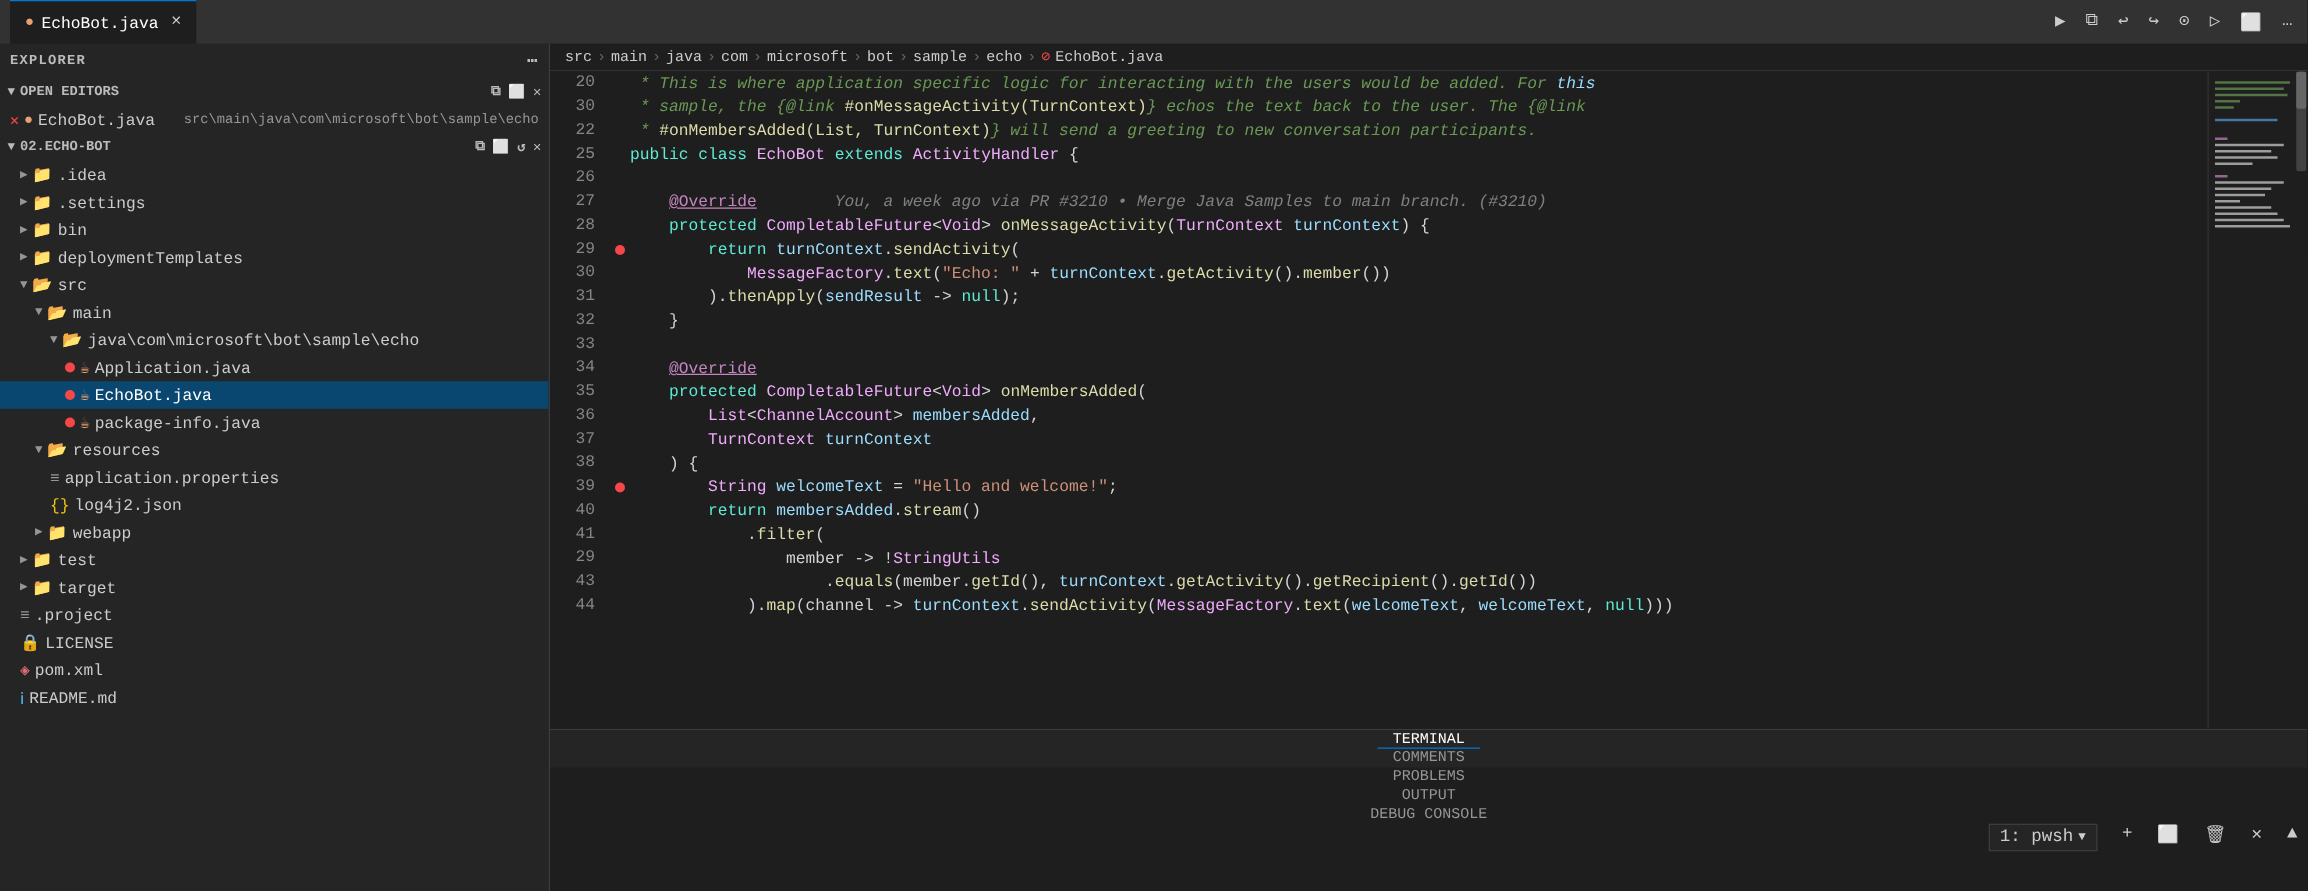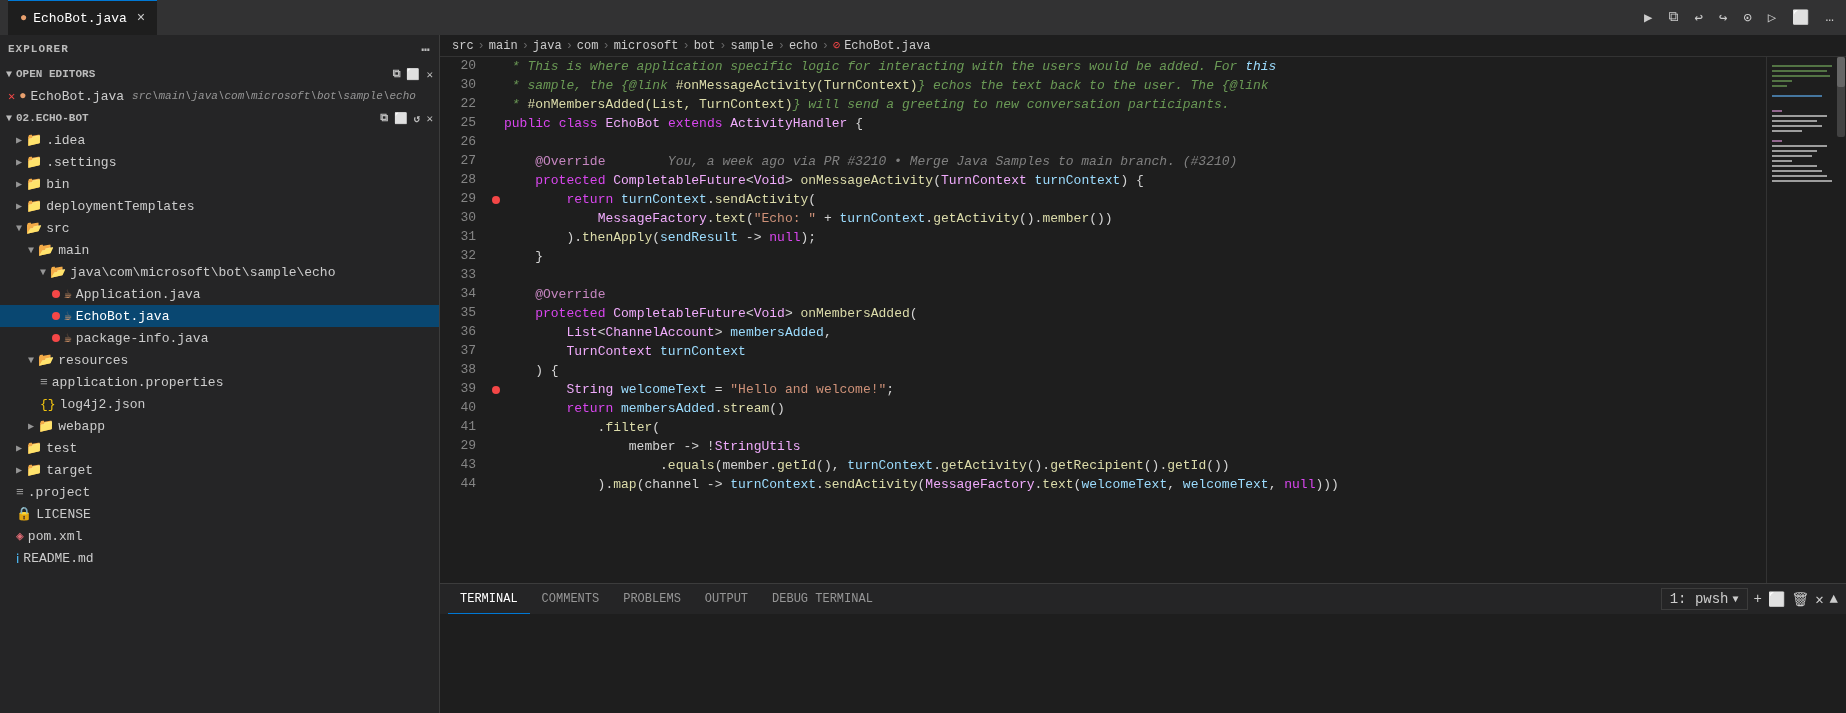--- a/index.html
+++ b/index.html
@@ -211,66 +211,67 @@
     .line-content {
       display: table-cell;
       white-space: pre;
       font-size: 13px;
       line-height: 19px;
       padding-right: 20px;
       color: #d4d4d4;
     }
 
     
-    .kw { color: #d946ef; }
+    .kw { color: #5eead4; }
     .type { color: #f0abfc; }
     .fn { color: #dcdcaa; }
     .str { color: #ce9178; }
     .comment { color: #6a9955; font-style: italic; }
-    .annotation { color: #c586c0; }
+    .annotation { color: #c586c0; text-decoration: underline; }
     .var { color: #9cdcfe; }
     .inline-hint { color: #808080; font-style: italic; }
 
     
     .bottom-panel {
       height: 130px;
       background: #1e1e1e;
       border-top: 1px solid #3c3c3c;
       display: flex;
       flex-direction: column;
       flex-shrink: 0;
     }
     .panel-tabs {
       display: flex;
       align-items: center;
       background: #252526;
       height: 30px;
       padding: 0 8px;
       gap: 0;
       flex-shrink: 0;
+      flex-direction: column;
     }
     .panel-tab {
       padding: 0 12px;
       height: 30px;
       display: flex;
       align-items: center;
       font-size: 12px;
       color: #969696;
       cursor: pointer;
       border-bottom: 1px solid transparent;
     }
     .panel-tab.active {
       color: #ffffff;
       border-bottom: 1px solid #0078d4;
     }
     .panel-tab-icons {
       margin-left: auto;
       display: flex;
-      gap: 6px;
-      align-items: center;
+      gap: 20px;
+      align-items: flex-start;
     }
     .panel-tab-icons span {
       cursor: pointer;
       color: #cccccc;
       font-size: 14px;
     }
     .panel-content {
       flex: 1;
       overflow: auto;
       padding: 4px 8px;
@@ -335,21 +336,21 @@
       <div style="margin-left:auto;display:flex;gap:6px;">
         <span>⧉</span>
         <span>⬜</span>
         <span>✕</span>
       </div>
     </div>
     <div class="tree-item open-editor">
       <span style="color:#f44747;font-size:12px;">✕</span>
       <span style="color:#e8a06e;font-size:12px;">●</span>
       <span>EchoBot.java</span>
-      <span style="color:#969696;font-size:11px;margin-left:4px;font-style:italic;">src\main\java\com\microsoft\bot\sample\echo</span>
+      <span style="color:#969696;font-size:11px;margin-left:19px;">src\main\java\com\microsoft\bot\sample\echo</span>
     </div>
 
     <div class="section-header">
       <span class="arrow">▼</span>
       <span>02.Echo-Bot</span>
       <div style="margin-left:auto;display:flex;gap:6px;">
         <span>⧉</span>
         <span>⬜</span>
         <span>↺</span>
         <span>✕</span>
@@ -676,21 +677,21 @@
         </svg>
       </div>
     </div>
 
     <div class="bottom-panel">
       <div class="panel-tabs">
         <div class="panel-tab active">TERMINAL</div>
         <div class="panel-tab">COMMENTS</div>
         <div class="panel-tab">PROBLEMS</div>
         <div class="panel-tab">OUTPUT</div>
-        <div class="panel-tab">DEBUG TERMINAL</div>
+        <div class="panel-tab">DEBUG CONSOLE</div>
         <div class="panel-tab-icons">
           <div style="display:flex;align-items:center;gap:4px;background:#252526;padding:2px 8px;border:1px solid #3c3c3c;">
             <span>1: pwsh</span>
             <span style="font-size:10px;">▼</span>
           </div>
           <span>+</span>
           <span>⬜</span>
           <span>🗑</span>
           <span>✕</span>
           <span>▲</span>

